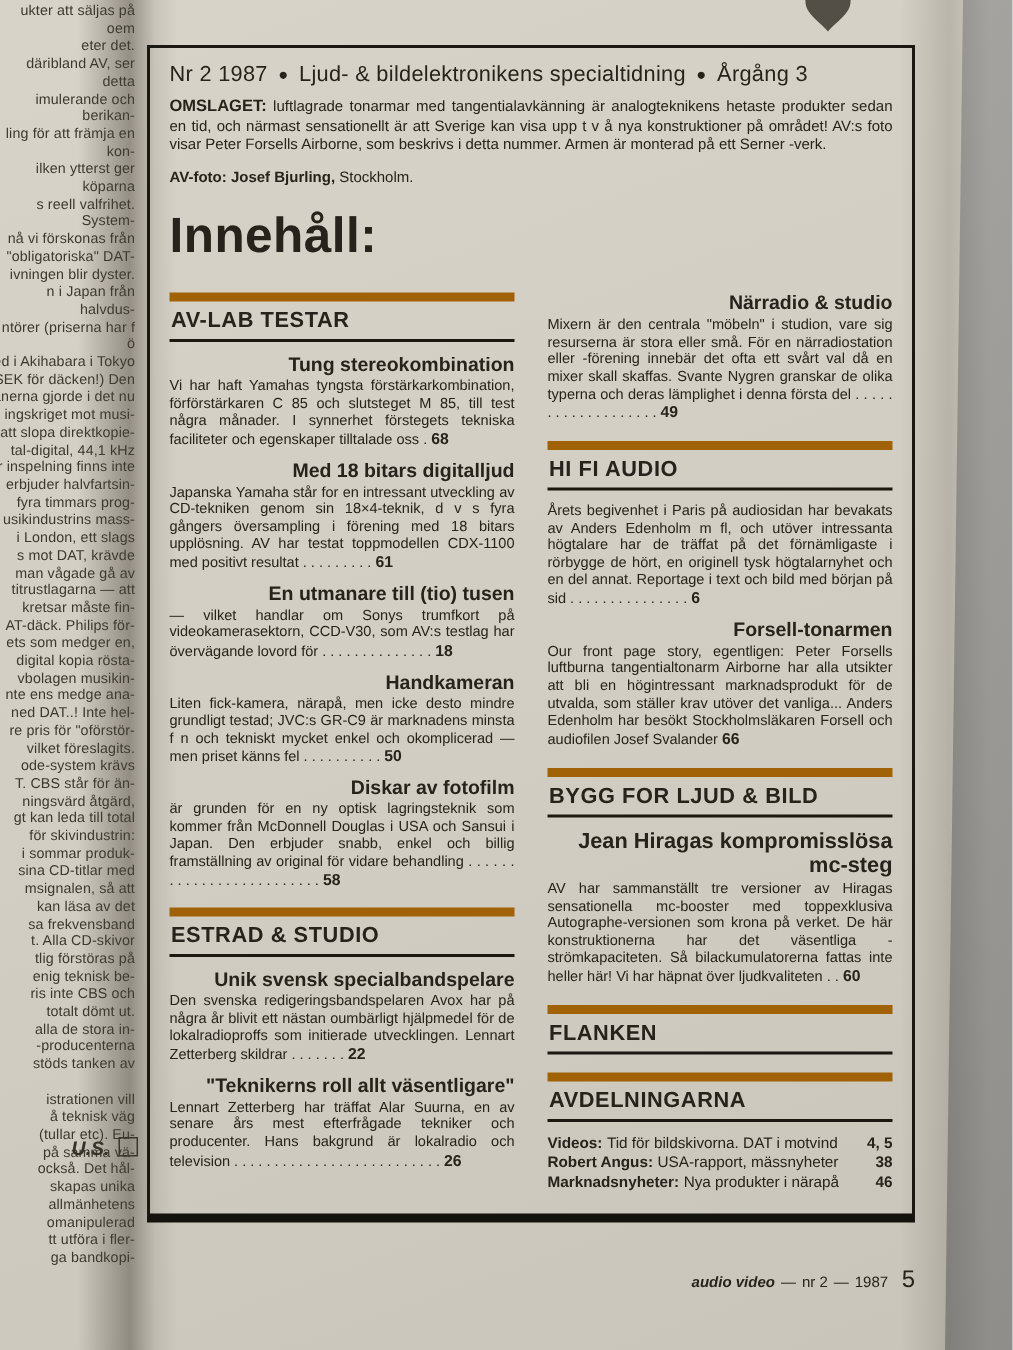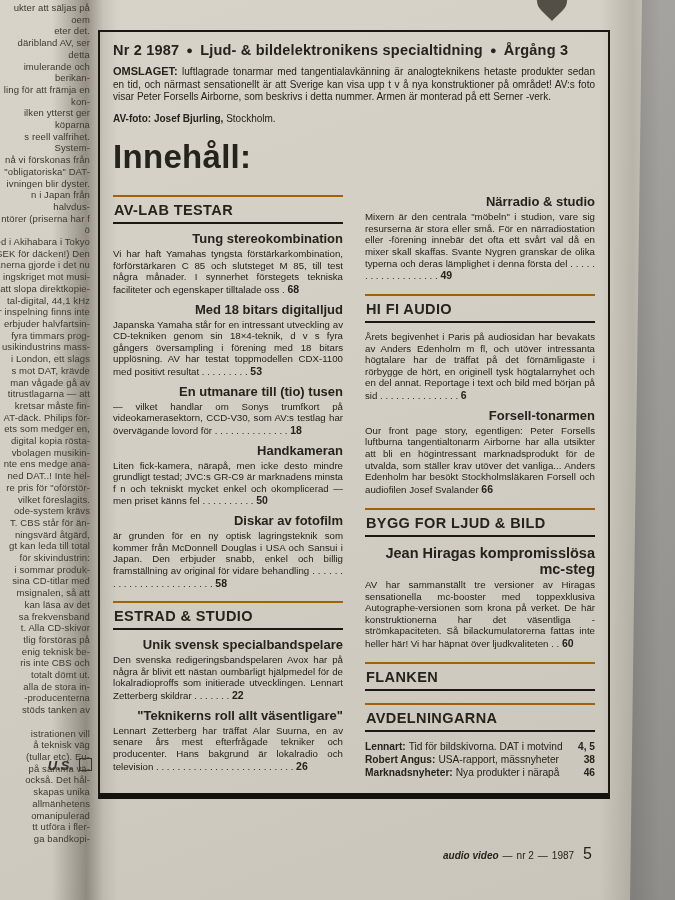--- a/index.html
+++ b/index.html
@@ -40,46 +40,46 @@
     vertical-align:-1px;margin-left:6px;font-style:normal;
   }
   
   .blob{position:absolute;left:536px;top:-8px;width:32px;height:30px;}
   
   .box{
     position:absolute;left:98px;top:30px;width:512px;
     border:2px solid #1b1812;border-bottom:6px solid #14120d;
     padding:10px 13px 14px 13px;box-sizing:border-box;color:#26231c;
   }
-  .masthead{font-size:14.5px;font-weight:bold;letter-spacing:.2px;white-space:nowrap;}
+  .masthead{font-size:14.5px;font-weight:normal;letter-spacing:.2px;white-space:nowrap;}
   .masthead .sep{font-size:11px;vertical-align:1px;padding:0 7px;}
   .covernote{font-size:10px;line-height:1.23;text-align:justify;margin-top:7px;}
   .covernote b{font-size:11px;}
   .photocredit{font-size:10px;margin-top:3px;}
   .toc-title{font-size:33px;font-weight:bold;letter-spacing:.3px;margin:14px 0 10px 0;}
   .cols{display:flex;gap:22px;align-items:flex-start;}
   .col{flex:1;min-width:0;}
   .sec-head{
     font-size:14.5px;font-weight:bold;letter-spacing:.4px;
-    border-top:2px solid #a16207;border-bottom:2px solid #1b1812;
+    border-top:6px solid #a16207;border-bottom:2px solid #1b1812;
     padding:5px 1px 4px 1px;margin:12px 0 8px 0;
   }
   .col .sec-head:first-child{margin-top:9px;}
   .art{margin-bottom:7px;}
   .art-title{font-size:13px;font-weight:bold;margin:0 0 1px 0;line-height:1.15;text-align:right;}
   .art-title.big{font-size:14.5px;}
   .art-text{font-size:9.7px;line-height:1.2;text-align:justify;margin:0;}
   .art-text .pg{font-weight:bold;font-size:10.5px;}
   .dept{display:flex;justify-content:space-between;font-size:10.2px;line-height:1.28;}
   .dept .pg{font-weight:bold;margin-left:6px;white-space:nowrap;}
   .dept b{margin-right:3px;}
   .lead-block{margin-top:9px;}
   
   .footer{
-    position:absolute;top:845px;left:80px;width:512px;text-align:right;
+    position:absolute;top:845px;left:98px;width:512px;text-align:right;
     color:#26231c;font-size:10px;
   }
   .footer .mag{font-weight:bold;font-style:italic;}
   .footer .pageno{font-size:16px;margin-left:9px;font-weight:500;}
   .footer .dash{padding:0 4px;}
 </style>
 </head>
 <body>
 
 <div class="paper"></div>
@@ -171,21 +171,21 @@
   <div class="cols">
 
     <div class="col">
       <div class="sec-head">AV-LAB TESTAR</div>
       <div class="art">
         <p class="art-title">Tung stereokombination</p>
         <p class="art-text"><span>Vi har haft Yamahas tyngsta förstärkarkombination, förförstärkaren C 85 och slutsteget M 85, till test några månader. I synnerhet förstegets tekniska faciliteter och egenskaper tilltalade oss .</span> <b class="pg">68</b></p>
       </div>
       <div class="art">
         <p class="art-title">Med 18 bitars digitalljud</p>
-        <p class="art-text"><span>Japanska Yamaha står for en intressant utveckling av CD-tekniken genom sin 18×4-teknik, d v s fyra gångers översampling i förening med 18 bitars upplösning. AV har testat toppmodellen CDX-1100 med positivt resultat . . . . . . . . .</span> <b class="pg">53</b></p>
+        <p class="art-text"><span>Japanska Yamaha står for en intressant utveckling av CD-tekniken genom sin 18×4-teknik, d v s fyra gångers översampling i förening med 18 bitars upplösning. AV har testat toppmodellen CDX-1100 med positivt resultat . . . . . . . . .</span> <b class="pg">61</b></p>
       </div>
 
       <div class="art">
         <p class="art-title">En utmanare till (tio) tusen</p>
         <p class="art-text"><span>— vilket handlar om Sonys trumfkort på videokamerasektorn, CCD-V30, som AV:s testlag har övervägande lovord för . . . . . . . . . . . . . .</span> <b class="pg">18</b></p>
       </div>
       <div class="art">
         <p class="art-title">Handkameran</p>
         <p class="art-text"><span>Liten fick-kamera, närapå, men icke desto mindre grundligt testad; JVC:s GR-C9 är marknadens minsta f n och tekniskt mycket enkel och okomplicerad — men priset känns fel . . . . . . . . . .</span> <b class="pg">50</b></p>
       </div>
@@ -223,21 +223,21 @@
       <div class="sec-head">BYGG FOR LJUD &amp; BILD</div>
       <div class="art">
         <p class="art-title big">Jean Hiragas kompromisslösa mc-steg</p>
         <p class="art-text"><span>AV har sammanställt tre versioner av Hiragas sensationella mc-booster med toppexklusiva Autographe-versionen som krona på verket. De här konstruktionerna har det väsentliga - strömkapaciteten. Så bilackumulatorerna fattas inte heller här! Vi har häpnat över ljudkvaliteten . .</span> <b class="pg">60</b></p>
       </div>
 
       <div class="sec-head">FLANKEN</div>
 
       <div class="sec-head">AVDELNINGARNA</div>
       <div class="dept">
-        <span><b>Lennart:</b><span>Tid för bildskivorna. DAT i motvind</span></span>
+        <span><b>Videos:</b><span>Tid för bildskivorna. DAT i motvind</span></span>
         <span class="pg">4, 5</span>
       </div>
       <div class="dept">
         <span><b>Robert Angus:</b><span>USA-rapport, mässnyheter</span></span>
         <span class="pg">38</span>
       </div>
       <div class="dept">
         <span><b>Marknadsnyheter:</b><span>Nya produkter i närapå</span></span>
         <span class="pg">46</span>
       </div>

